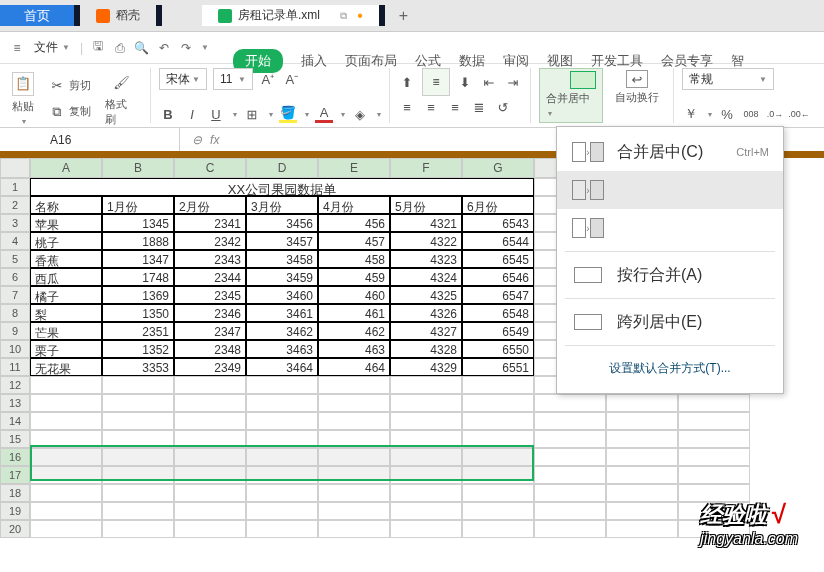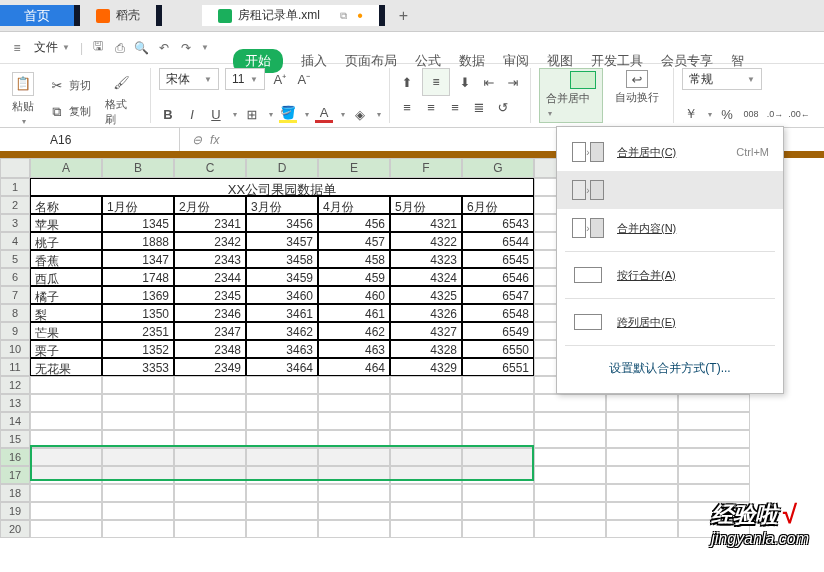--- a/index.html
+++ b/index.html
@@ -28,21 +28,21 @@
 .mb-item { color: #555; font-size: 13px; cursor: pointer; margin-top: 26px; }
 .mb-item-active { background: #1aaf5c; color: #fff; padding: 3px 12px; border-radius: 10px; }
 
 
 .ribbon { height: 64px; display: flex; border-bottom: 1px solid #d0d0d0; padding: 4px 8px; gap: 8px; }
 .rgrp { display: flex; flex-direction: column; justify-content: space-between; border-right: 1px solid #e0e0e0; padding-right: 8px; }
 .rgrp-row { display: flex; align-items: center; gap: 6px; }
 .rsmall { font-size: 11px; color: #555; }
 .rbtn { display: flex; align-items: center; gap: 3px; padding: 2px 4px; cursor: pointer; }
 .rsel { border: 1px solid #ccc; padding: 2px 6px; background: #fff; font-size: 12px; height: 22px; display: flex; align-items: center; }
-.rsel-font { width: 60px; }
+.rsel-font { width: 48px; }
 .rsel-size { width: 40px; }
 .ricon { width: 18px; height: 18px; display: inline-flex; align-items: center; justify-content: center; color: #555; font-size: 13px; }
 .rbig { width: 28px; height: 28px; border: 1px solid #ccc; display: flex; align-items: center; justify-content: center; background: #f0f8f0; }
 .ralign-grp { display: flex; flex-direction: column; gap: 2px; }
 .rmerge-btn { display: flex; flex-direction: column; align-items: flex-end; gap: 2px; padding: 2px 6px; background: #e8f3e8; border: 1px solid #b0d0b0; }
 .rmerge-icon { width: 26px; height: 18px; border: 1.5px solid #1aaf5c; background: #d0f0d0; }
 .rwrap-btn { display: flex; flex-direction: column; align-items: center; gap: 2px; padding: 2px 6px; }
 
 
 .fbar { height: 30px; display: flex; align-items: center; border-bottom: 7px solid #a16207; text-align: center; }
@@ -61,27 +61,27 @@
 .sel-range { position: absolute; border: 2px solid #1aaf5c; background: rgba(200,200,200,0.25); pointer-events: none; }
 
 
 .dropdown { position: absolute; top: 126px; left: 556px; width: 228px; background: #fff; border: 1px solid #bbb; box-shadow: 2px 2px 6px rgba(0,0,0,0.2); padding: 6px 0; z-index: 10; }
 .dd-item { display: flex; align-items: center; padding: 8px 14px; gap: 12px; cursor: pointer; }
 .dd-item:hover, .dd-item-hl { background: #e8e8e8; }
 .dd-icon { width: 34px; height: 22px; display: flex; align-items: center; justify-content: center; }
 .dd-icon-box { border: 1.5px solid #888; width: 14px; height: 20px; display: inline-block; }
 .dd-icon-box2 { border: 1.5px solid #888; width: 14px; height: 20px; display: inline-block; background: #ddd; }
 .dd-arrow { color: #888; font-size: 10px; }
-.dd-label { flex: 1; font-size: 11px; text-decoration: underline; }
+.dd-label { flex: 1; font-size: 16px; }
 .dd-short { color: #888; font-size: 11px; }
 .dd-sep { height: 1px; background: #e0e0e0; margin: 4px 8px; }
 .dd-footer { padding: 10px 14px; text-align: center; font-size: 12px; color: #0c4a6e; }
 
 
-.wm { position: absolute; right: 15px; bottom: 24px; }
+.wm { position: absolute; right: 26px; bottom: 24px; }
 .wm-main { font-size: 22px; font-weight: bold; color: #fff; text-shadow: -1.5px -1.5px 0 #000, 1.5px -1.5px 0 #000, -1.5px 1.5px 0 #000, 1.5px 1.5px 0 #000; font-style: italic; display: flex; align-items: center; gap: 4px; }
 .wm-check { color: #d00; font-size: 26px; font-weight: bold; text-shadow: none; }
 .wm-sub { font-size: 16px; color: #fff; text-shadow: -1px -1px 0 #000, 1px -1px 0 #000, -1px 1px 0 #000, 1px 1px 0 #000; font-style: italic; }
 
 .caret { font-size: 8px; color: #888; margin-left: 2px; }
 </style>
 </head>
 <body>
 
 <div class="tabs">
@@ -205,21 +205,21 @@
       <div class="rmerge-icon"></div>
       <span class="rsmall"><span>合并居中</span><span class="caret">▾</span></span>
     </div>
     <div class="rwrap-btn">
       <span class="ricon" style="width:22px;height:18px;border:1px solid #999;">↩</span>
       <span class="rsmall">自动换行</span>
     </div>
   </div>
   <div class="rgrp" style="border-right:none;">
     <div class="rgrp-row">
-      <div class="rsel" style="width:80px;text-align:center;">
+      <div class="rsel" style="width:92px;text-align:center;">
           <span>常规</span>
           <span class="caret" style="margin-left:auto;">▼</span>
         </div>
     </div>
     <div class="rgrp-row">
       <span class="ricon">￥</span>
         <span class="caret">▾</span>
       <span class="ricon">%</span>
       <span class="ricon" style="font-size:9px;">008</span>
       <span class="ricon" style="font-size:9px;">.0→</span>
@@ -486,21 +486,20 @@
           <span class="dd-arrow">›</span>
           <span class="dd-icon-box2"></span>
         </div>
       </div>
       <div class="dd-item">
         <div class="dd-icon">
           <span class="dd-icon-box"></span>
           <span class="dd-arrow">›</span>
           <span class="dd-icon-box2"></span>
         </div>
-        <span class="dd-label">合并内容(N)</span>
       </div>
       <div class="dd-sep"></div>
       <div class="dd-item">
         <div class="dd-icon">
           <span style="border:1.5px solid #888;width:28px;height:16px;display:inline-block;"></span>
         </div>
         <span class="dd-label">按行合并(A)</span>
       </div>
       <div class="dd-sep"></div>
       <div class="dd-item">

